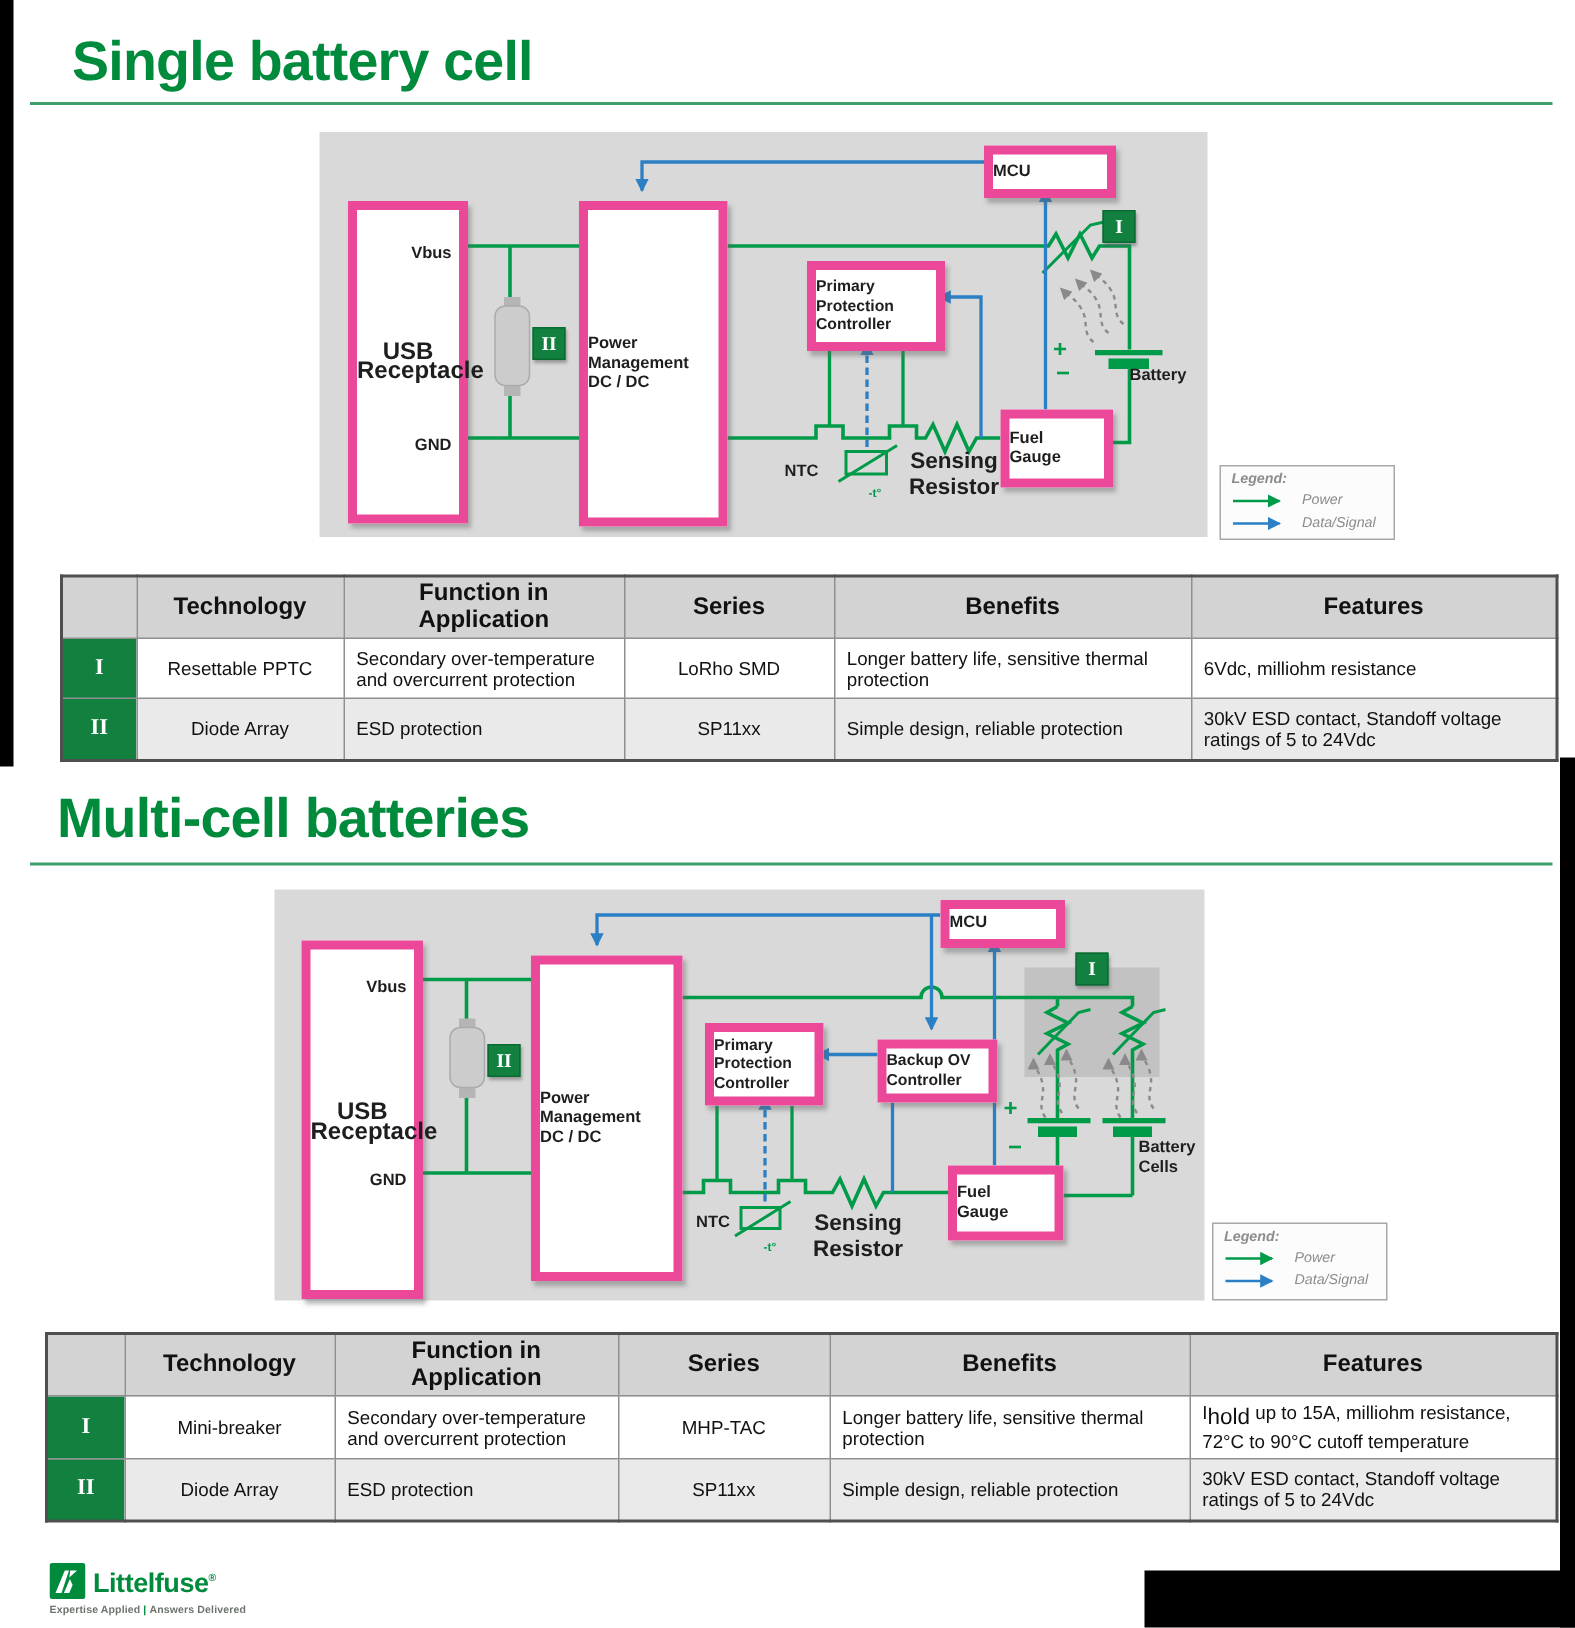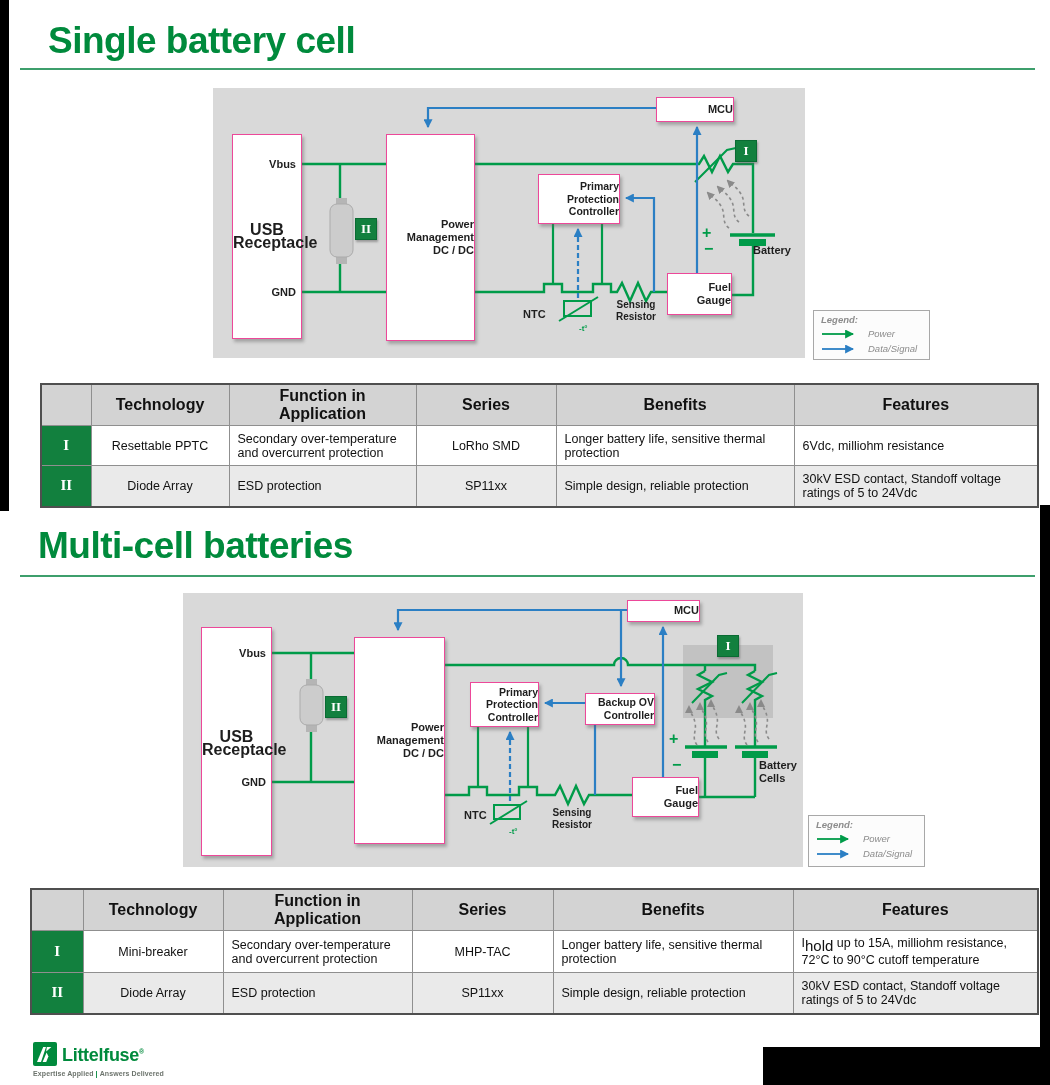--- a/index.html
+++ b/index.html
@@ -4,32 +4,32 @@
 <style>
   html,body { margin:0; padding:0; }
   body { width:1050px; height:1085px; position:relative; background:#fff; overflow:hidden;
          font-family:"Liberation Sans", sans-serif; }
   .abs { position:absolute; }
   .bar { position:absolute; background:#000; }
   .sec-title { position:absolute; color:#008A3C; font-weight:bold; font-size:37px; letter-spacing:-0.5px; line-height:1; }
   .rule { position:absolute; height:2px; background:#3E9F6C; }
   .diagram { position:absolute; background:#D9D9D9; }
   .diagram svg { position:absolute; left:0; top:0; }
-  .box { position:absolute; background:#fff; border:1px solid #ec4899; box-shadow:2px 3px 3px rgba(100,100,100,.45);
-         display:flex; flex-direction:column; align-items:flex-end; justify-content:center;
+  .box { position:absolute; background:#fff; border:6px solid #ec4899; box-shadow:2px 3px 3px rgba(100,100,100,.45);
+         display:flex; flex-direction:column; align-items:flex-start; justify-content:center;
          font-weight:bold; color:#1e1e1e; text-align:center; font-size:11px; line-height:1.2; }
   .box.sm { font-size:10.5px; }
   .usbbox { display:block; }
   .ulbl { position:absolute; right:5px; font-weight:bold; font-size:11px; color:#1e1e1e; }
   .uname { position:absolute; left:0; right:0; text-align:center; font-weight:bold; font-size:16px; line-height:1.18; color:#1e1e1e; }
   .badge { position:absolute; width:22px; height:22px; background:#12803E; color:#fff;
            font-family:"Liberation Serif", serif; font-weight:bold; font-size:13px;
            display:flex; align-items:center; justify-content:center; border:1px solid #0a6b33;
            box-shadow:1px 2px 2px rgba(90,90,90,.5); box-sizing:border-box; }
-  .wire-label { position:absolute; font-weight:bold; font-size:10px; color:#1e1e1e; line-height:1.15; }
+  .wire-label { position:absolute; font-weight:bold; font-size:15px; color:#1e1e1e; line-height:1.15; }
   .legend { position:absolute; width:117px; background:#fcfcfc; border:1px solid #a8a8a8;
             font-size:9.5px; color:#8c8c8c; font-style:italic; padding:3px 0 4px 7px; box-sizing:border-box; }
   .legend-title { font-weight:bold; margin-bottom:1px; }
   .legend-row { display:flex; align-items:center; gap:5px; height:15px; }
   .dtable { position:absolute; border-collapse:collapse; table-layout:fixed; font-size:12.5px;
             color:#111; background:#fff; border:2.5px solid #4F4F4F; }
   .dtable th, .dtable td { border:1px solid #8F8F8F; padding:2px 8px; vertical-align:middle; text-align:left; }
   .dtable th { background:#D3D3D3; font-weight:bold; font-size:16px; text-align:center; }
   .dtable td.ctr { text-align:center; padding:2px 4px; }
   .dtable tr.alt td { background:#EAEAEA; }

